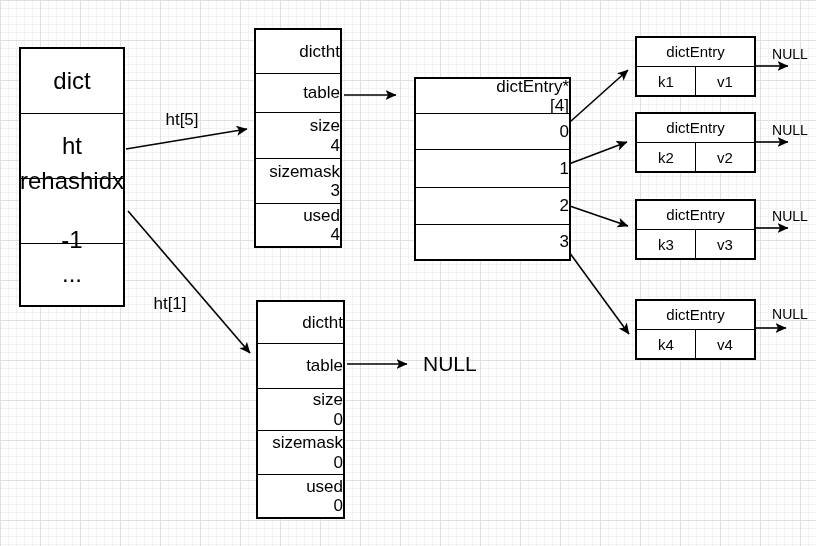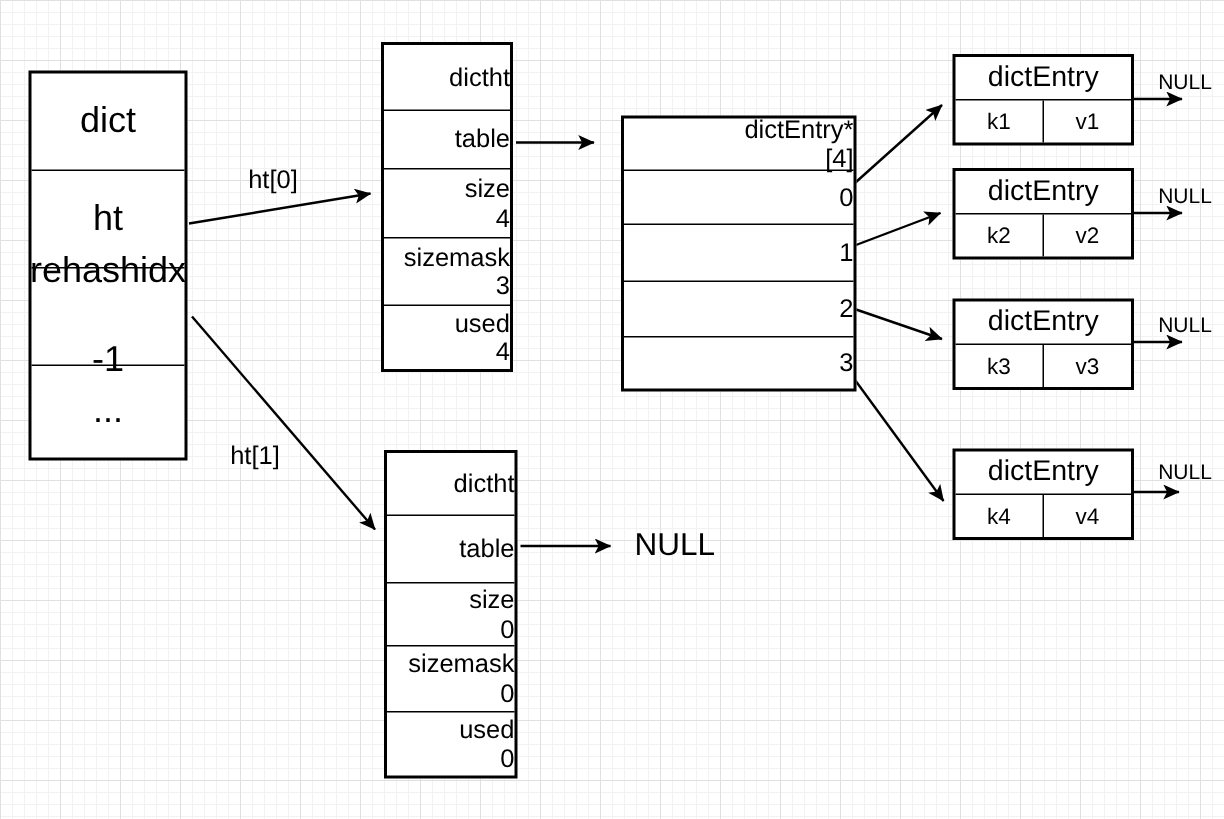--- a/index.html
+++ b/index.html
@@ -14,21 +14,21 @@
     background-size:40px 40px,40px 40px,8px 8px,8px 8px;
     font-family:"Liberation Sans", sans-serif;
     color:#000;
   }
   .box{position:absolute;background:#fff;border:2px solid #000;box-sizing:border-box;}
   .row{box-sizing:border-box;border-top:1.5px solid #000;display:flex;flex-direction:column;
        align-items:center;justify-content:center;line-height:1.12;text-align:center;}
   .row:first-child{border-top:none;}
   .f24{font-size:24px;}
   .f17{font-size:17px;align-items:flex-end;}
-  .f15{font-size:19px;}
+  .f15{font-size:15px;}
   .nowrap{white-space:nowrap;}
   .kv{display:flex;flex-direction:row;box-sizing:border-box;border-top:1.5px solid #000;}
   .kv .cell{flex:1;display:flex;align-items:center;justify-content:center;font-size:15px;box-sizing:border-box;}
   .kv .cell:first-child{border-right:1.5px solid #000;}
   .float-label{position:absolute;font-size:17px;text-align:center;}
   .null-label{position:absolute;font-size:14px;text-align:center;width:40px;}
   .null-label-big{position:absolute;font-size:21px;}
   svg.arrows{position:absolute;left:0;top:0;pointer-events:none;}
   svg.arrows line{stroke:#000;stroke-width:1.6;}
 </style>
@@ -171,17 +171,17 @@
     <div class="row f15" style="height:28px;">
       <span>dictEntry</span>
     </div>
     <div class="kv" style="height:29px;">
       <div class="cell">k4</div>
       <div class="cell">v4</div>
     </div>
   </div>
   <div class="null-label" style="left:770px;top:306px;">NULL</div>
 
-  <div class="float-label" style="left:158px;top:110px;width:48px;">ht[0]</div>
+  <div class="float-label" style="left:158px;top:110px;width:48px;">ht[5]</div>
   <div class="float-label" style="left:146px;top:294px;width:48px;">ht[1]</div>
   <div class="null-label-big" style="left:423px;top:352px;">NULL</div>
 
 </div>
 
 </body></html>

